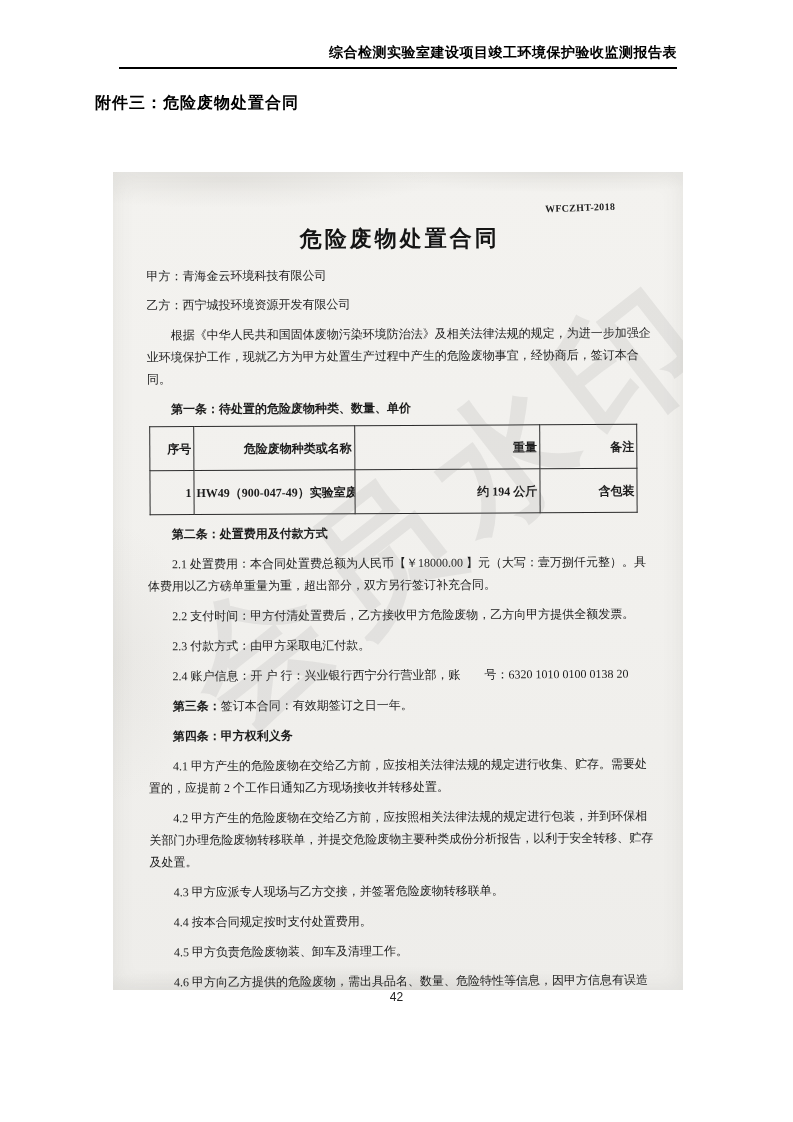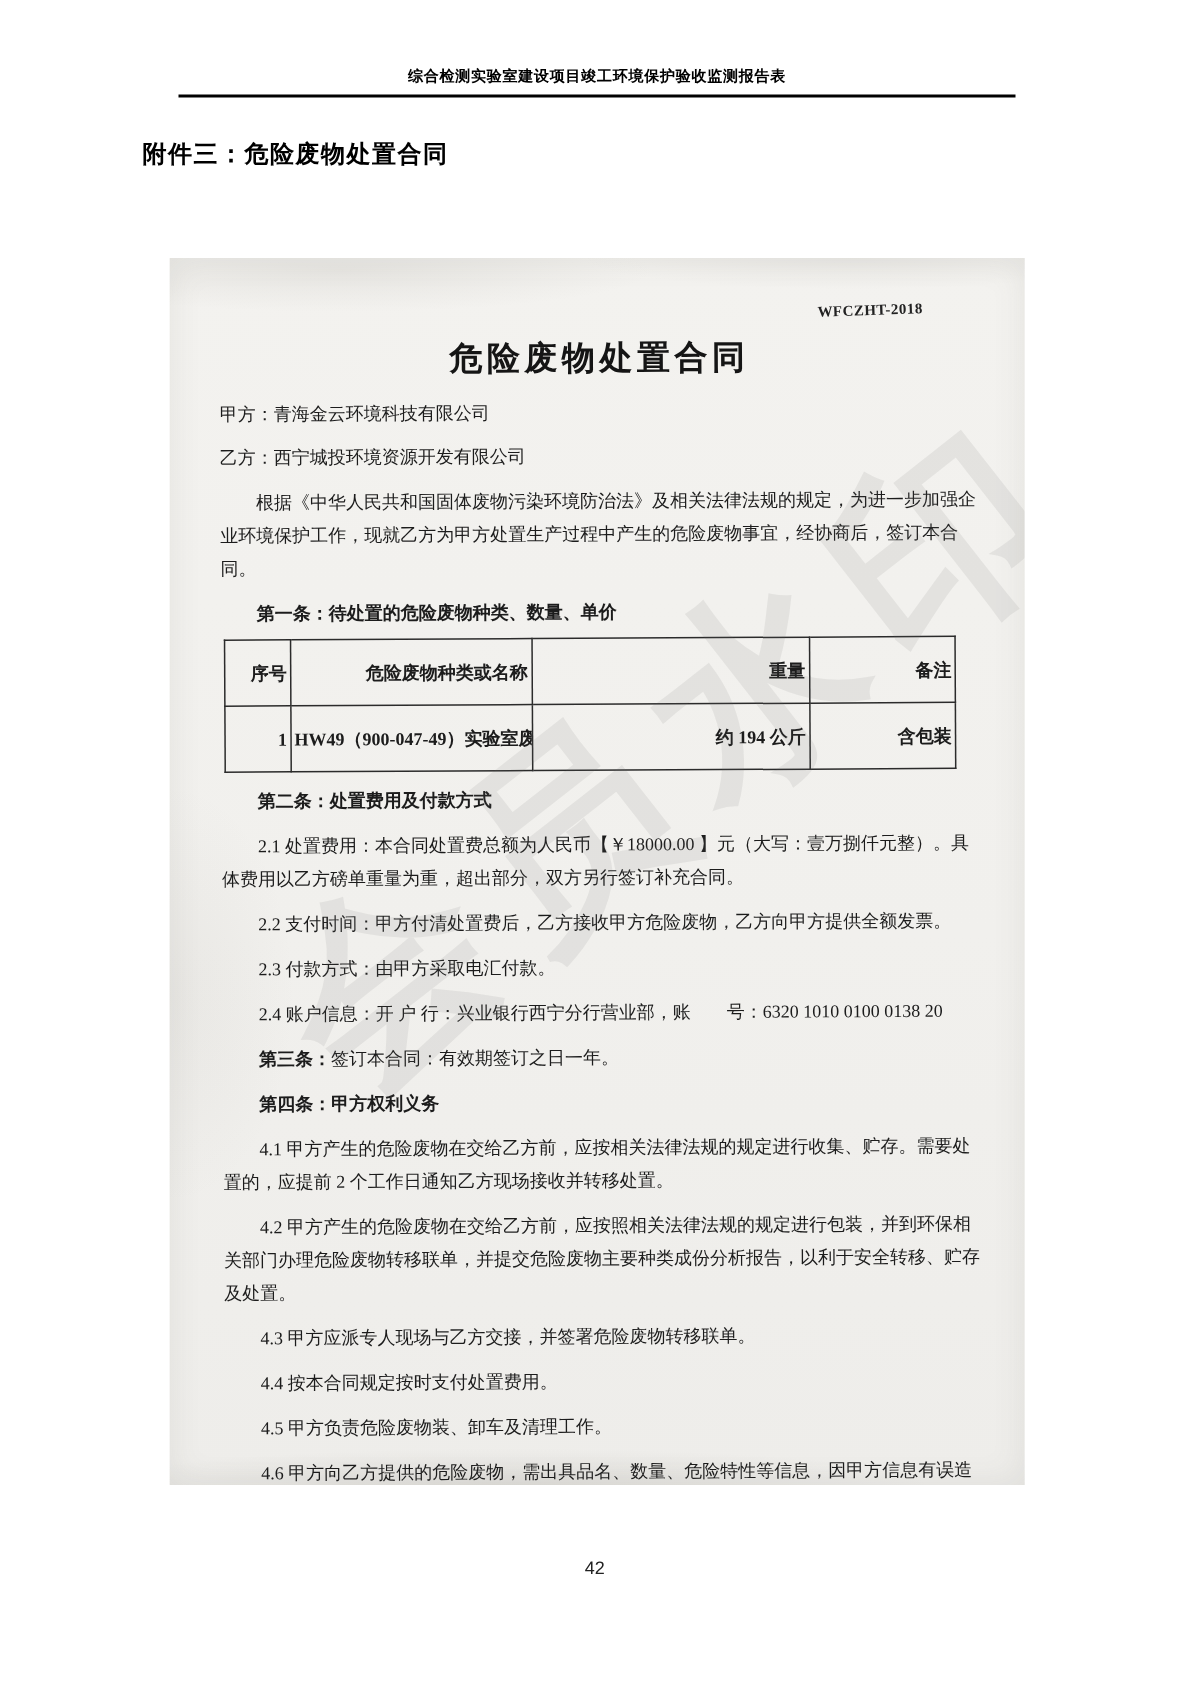--- a/index.html
+++ b/index.html
@@ -8,40 +8,40 @@
     background:#ffffff;
     position:relative;
     font-family:"Liberation Serif","DejaVu Serif",serif;
     color:#111;
     overflow:hidden;
   }
   
   .report-header{
     position:absolute;
     left:119px;top:44px;width:558px;
-    text-align:center;
-    font-size:10px;
+    text-align:right;
+    font-size:14px;
     font-weight:700;
     letter-spacing:0.5px;
     color:#000;
     border-bottom:2px solid #000;
     padding-bottom:5px;
   }
   .attachment-title{
     position:absolute;
     left:95px;top:93px;
     font-size:16px;
     font-weight:600;
     color:#000;
     letter-spacing:1px;
     text-align:right;
   }
   .page-number{
     position:absolute;
-    left:0;top:1038px;width:100%;
+    left:0;top:990px;width:100%;
     text-align:center;
     font-size:12px;
     font-family:"Liberation Sans","DejaVu Sans",sans-serif;
     color:#222;
   }
   
   .scan{
     position:absolute;
     left:113px;top:172px;
     width:570px;height:818px;

